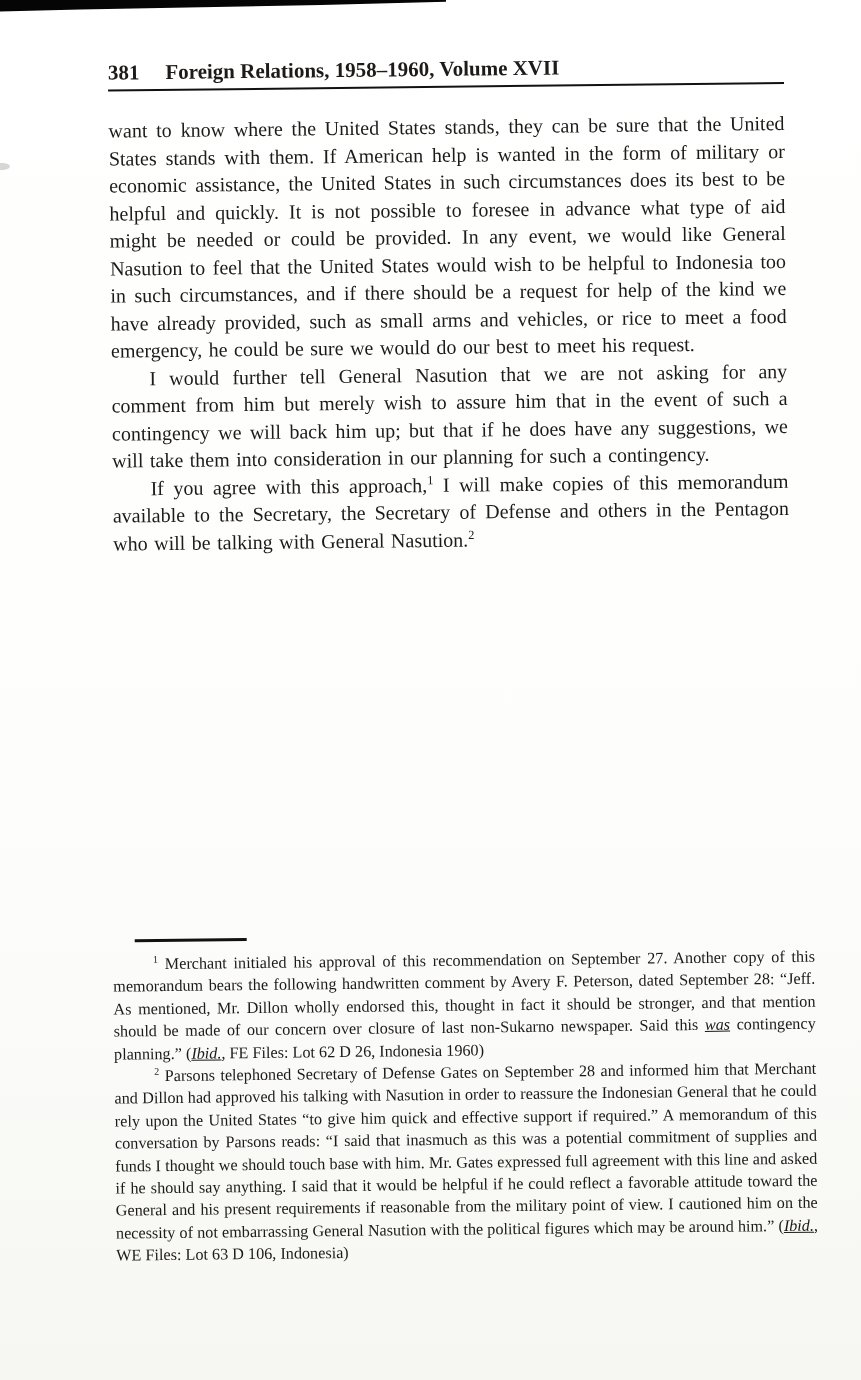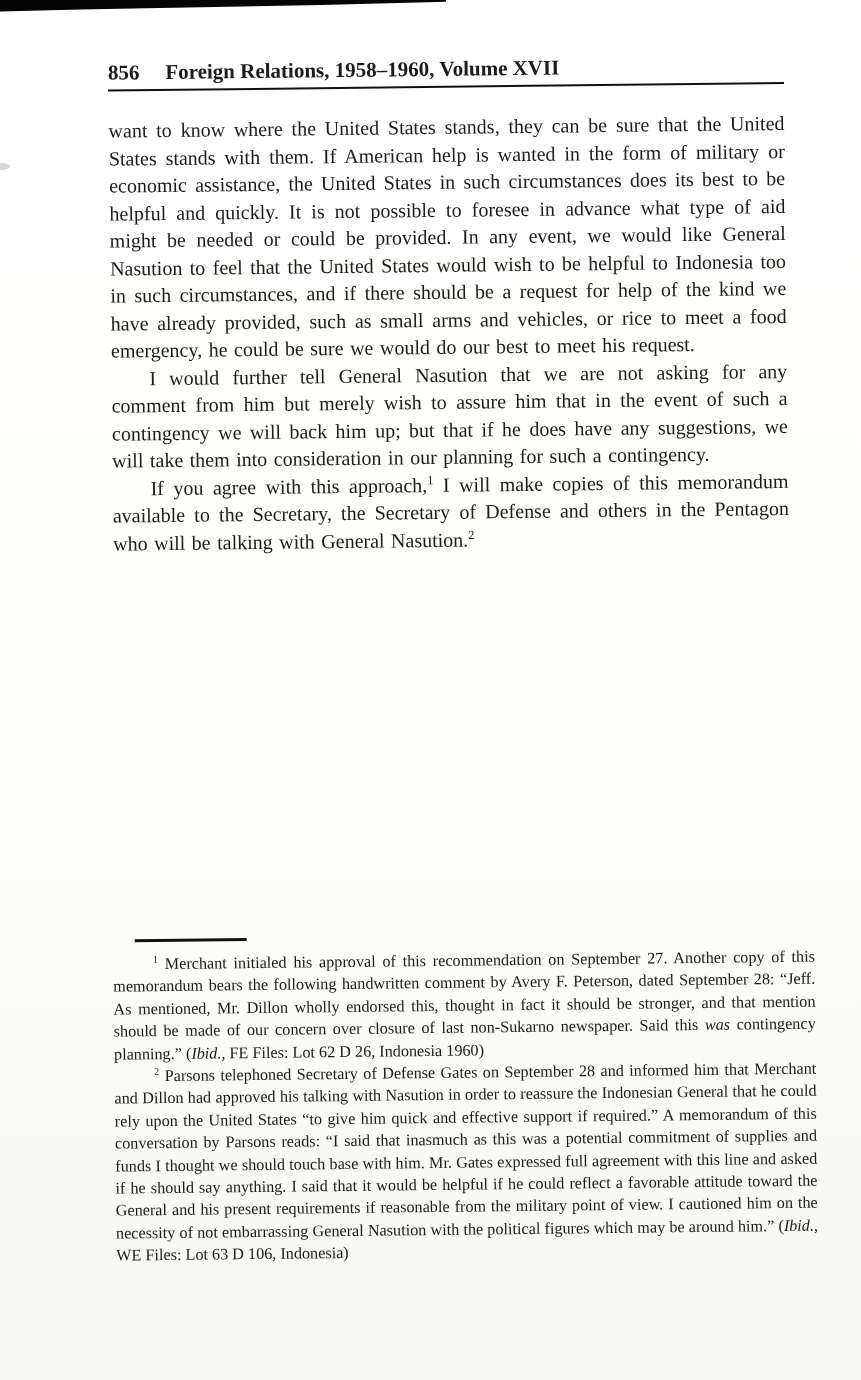--- a/index.html
+++ b/index.html
@@ -85,34 +85,34 @@
   }
   .footnotes p {
     margin: 0;
     text-indent: 40px;
   }
   sup {
     font-size: 0.62em;
     line-height: 0;
     vertical-align: super;
   }
-  .italic { font-style: italic; }
+  .italic { font-style: italic; text-decoration: underline; }
 </style>
 </head>
 <body>
 
 <div class="page">
   <div class="scan-band-top"></div>
   <div class="scan-smudge-left"></div>
 
   <div class="tilt">
 
     <div class="header">
       <div class="header-text">
-        <span class="page-number">856</span><span>Foreign Relations, 1958–1960, Volume XVII</span>
+        <span class="page-number">381</span><span>Foreign Relations, 1958–1960, Volume XVII</span>
       </div>
       <hr class="header-rule">
     </div>
 
     <div class="body-text">
       <p>want to know where the United States stands, they can be sure that the United States stands with them. If American help is wanted in the form of military or economic assistance, the United States in such circumstances does its best to be helpful and quickly. It is not possible to foresee in advance what type of aid might be needed or could be provided. In any event, we would like General Nasution to feel that the United States would wish to be helpful to Indonesia too in such circumstances, and if there should be a request for help of the kind we have already provided, such as small arms and vehicles, or rice to meet a food emergency, he could be sure we would do our best to meet his request.</p>
       <p class="indent">I would further tell General Nasution that we are not asking for any comment from him but merely wish to assure him that in the event of such a contingency we will back him up; but that if he does have any suggestions, we will take them into consideration in our planning for such a contingency.</p>
       <p class="indent"><span>If you agree with this approach,</span><sup>1</sup><span> I will make copies of this memorandum available to the Secretary, the Secretary of Defense and others in the Pentagon who will be talking with General Nasution.</span><sup>2</sup></p>
     </div>
 

